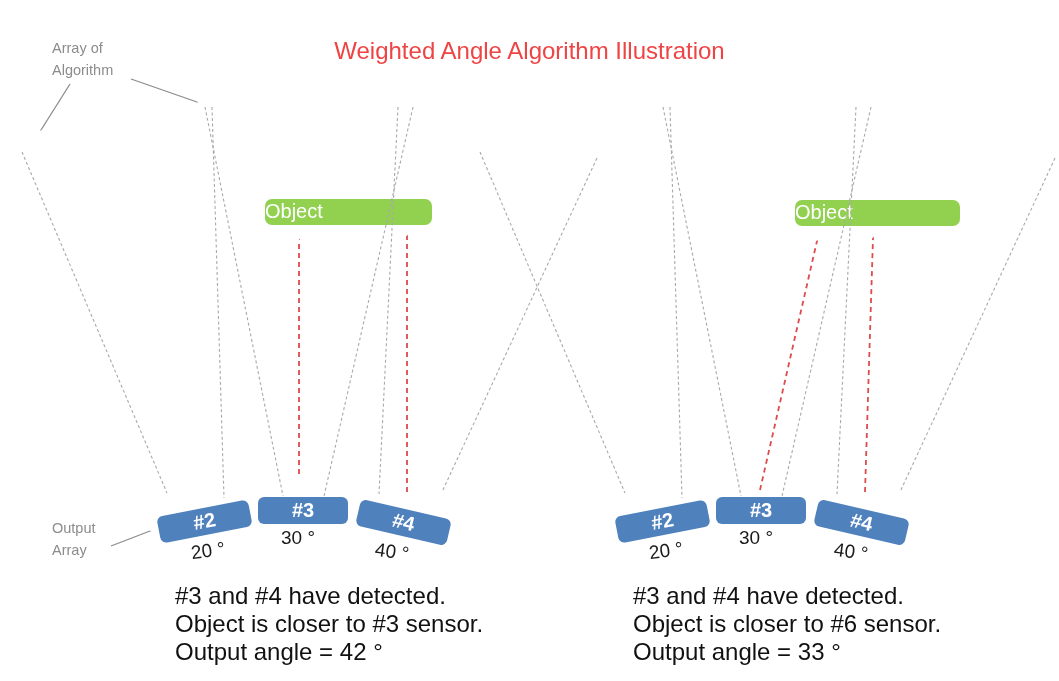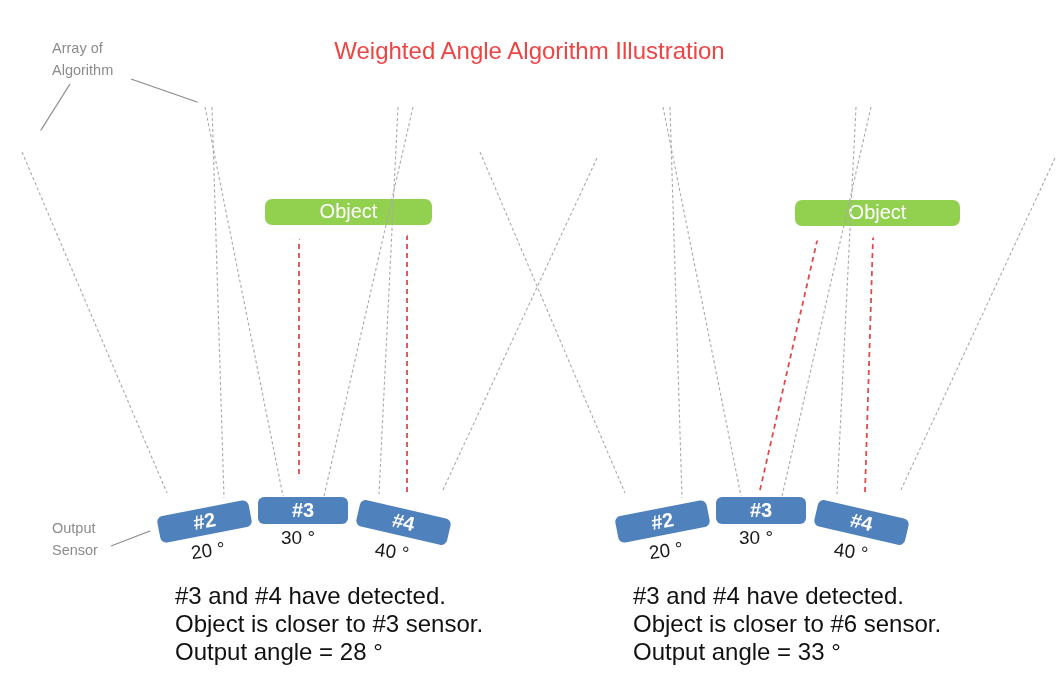--- a/index.html
+++ b/index.html
@@ -22,21 +22,21 @@
   .note{
     position:absolute;font-size:14.5px;line-height:22px;color:var(--annotation-gray);
   }
   .note-cone{top:37px;left:52px;}
   .note-sensor{top:517px;left:52px;}
   .lines-layer{
     position:absolute;top:0;left:0;width:1059px;height:681px;z-index:3;pointer-events:none;
   }
   .object-box{
     position:absolute;height:26px;background:var(--object-green);
-    border-radius:7px;color:#fff;font-size:20px;line-height:25px;text-align:center;z-index:2;
+    border-radius:7px;color:#fff;font-size:20px;line-height:25px;text-align:left;z-index:2;
   }
   .object-left{left:265px;top:199px;width:167px;}
   .object-right{left:795px;top:200px;width:165px;}
   .sensor-box{
     position:absolute;width:93px;height:27px;background:var(--sensor-blue);
     border-radius:6px;color:#fff;font-weight:bold;font-size:20px;line-height:26px;
     text-align:center;z-index:2;
   }
   .s-l2{left:158px;top:508px;transform:rotate(-11deg);}
   .s-l3{left:258px;top:497px;width:90px;}
@@ -65,21 +65,21 @@
 <div class="canvas">
 
   <div class="title">Weighted Angle Algorithm Illustration</div>
 
   <div class="note note-cone">
     <div>Array of</div>
     <div>Algorithm</div>
   </div>
   <div class="note note-sensor">
     <div>Output</div>
-    <div>Sensor</div>
+    <div>Array</div>
   </div>
 
   <div class="object-box object-left">Object</div>
   <div class="object-box object-right">Object</div>
 
   <div class="sensor-box s-l2">#2</div>
   <div class="sensor-box s-l3">#3</div>
   <div class="sensor-box s-l4">#4</div>
   <div class="angle-label a-l2">20 °</div>
   <div class="angle-label a-l3">30 °</div>
@@ -88,21 +88,21 @@
   <div class="sensor-box s-r2">#2</div>
   <div class="sensor-box s-r3">#3</div>
   <div class="sensor-box s-r4">#4</div>
   <div class="angle-label a-r2">20 °</div>
   <div class="angle-label a-r3">30 °</div>
   <div class="angle-label a-r4">40 °</div>
 
   <div class="caption caption-left">
     <div>#3 and #4 have detected.</div>
     <div>Object is closer to #3 sensor.</div>
-    <div>Output angle = 28 °</div>
+    <div>Output angle = 42 °</div>
   </div>
   <div class="caption caption-right">
     <div>#3 and #4 have detected.</div>
     <div>Object is closer to #6 sensor.</div>
     <div>Output angle = 33 °</div>
   </div>
 
   <svg class="lines-layer" width="1059" height="681" viewBox="0 0 1059 681" xmlns="http://www.w3.org/2000/svg">
     <defs>
       <marker id="red-head" markerWidth="14" markerHeight="12" refX="0" refY="0" orient="auto" markerUnits="userSpaceOnUse">

